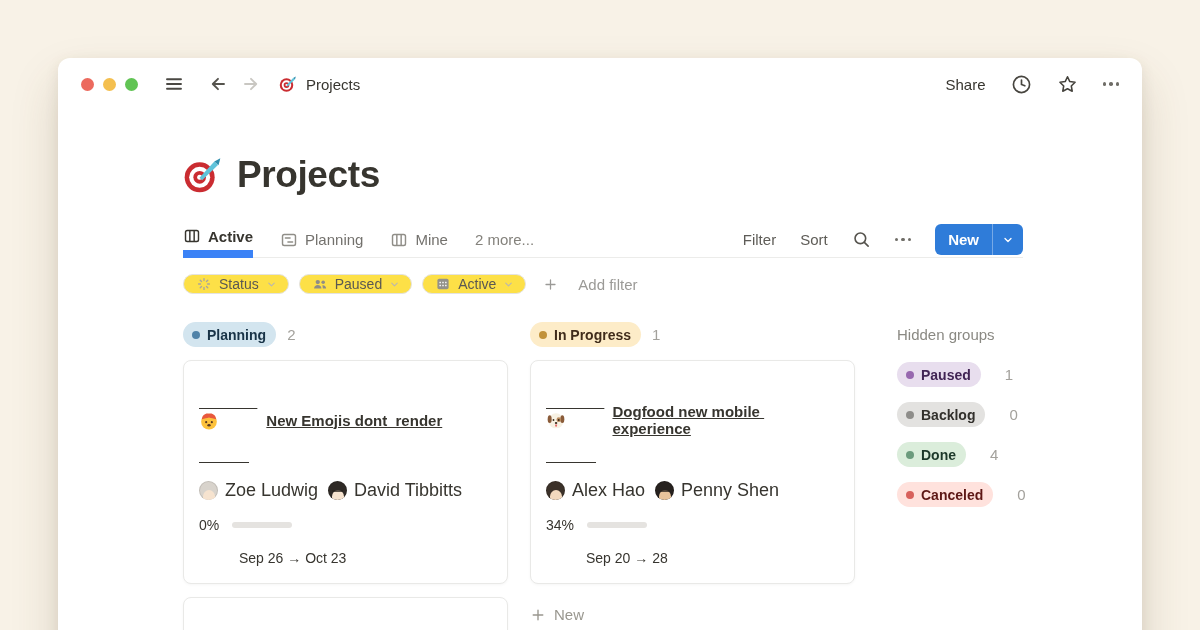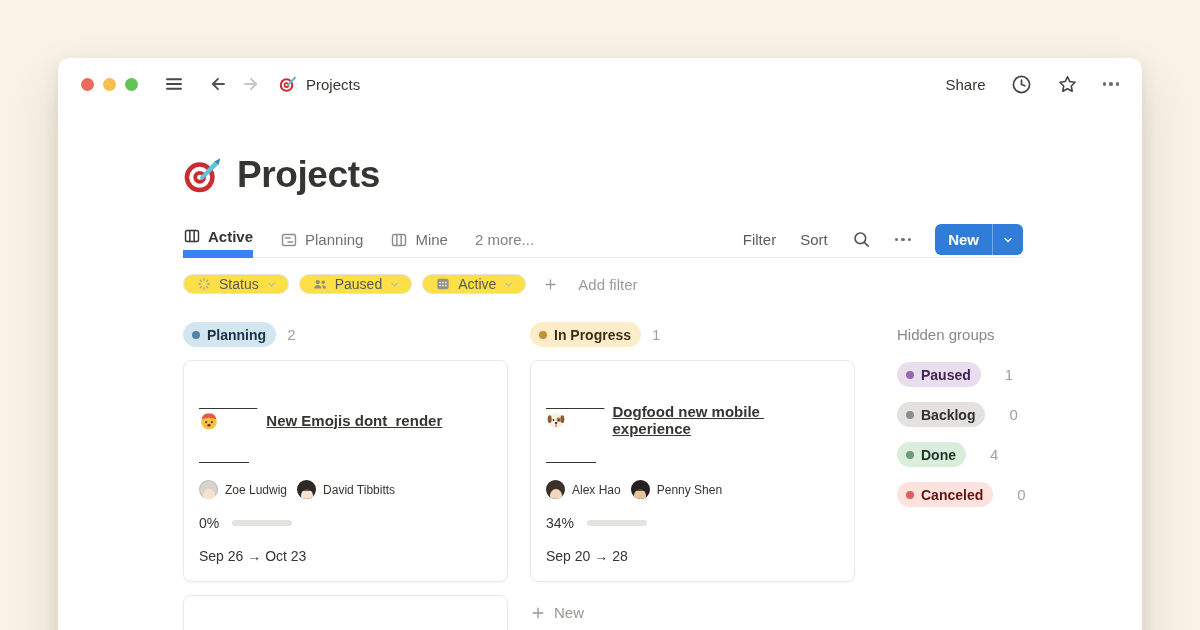--- a/index.html
+++ b/index.html
@@ -63,29 +63,29 @@
   .pill-blue   { background:#D3E5EF; color:#183347; } .pill-blue .dot   { background:#5083A8; }
   .pill-yellow { background:#FDECC8; color:#402C1B; } .pill-yellow .dot { background:#C19138; }
   .pill-purple { background:#E8DEEE; color:#412454; } .pill-purple .dot { background:#9768AF; }
   .pill-gray   { background:#E3E2E0; color:#32302C; } .pill-gray .dot   { background:#8E8D8A; }
   .pill-green  { background:#DBEDDB; color:#1C3829; } .pill-green .dot  { background:#6C9B7D; }
   .pill-red    { background:#FFE2DD; color:#5D1715; } .pill-red .dot    { background:#D8615C; }
   .card { margin-top:13px; background:#fff; border:1px solid #E9E9E7; border-radius:8px; box-shadow:0 1px 3px rgba(15,15,15,0.04); padding:15px 15px 17px; }
   .card.clipped { min-height:130px; }
   .card-title { display:flex; align-items:center; gap:9px; font-size:15px; font-weight:700; color:#37352F; white-space:pre-wrap;text-decoration:underline; }
   .assignees { margin-top:16px; display:flex; align-items:center; gap:10px; }
-  .assignee { display:flex; align-items:center; gap:7px; font-size:12px; color:#37352F; }
+  .assignee { display:flex; align-items:center; gap:7px; font-size:18px; color:#37352F; }
   .avatar { position:relative; width:19px; height:19px; border-radius:50%; overflow:hidden; background:var(--hair,#777); box-shadow:inset 0 0 0 1px rgba(0,0,0,0.10); flex:none; }
   .avatar::after { content:""; position:absolute; left:50%; transform:translateX(-50%); bottom:-3px; width:12px; height:13px; border-radius:50% 50% 46% 46%; background:var(--skin,#F2DCC0); }
   .avatar.glasses::before { content:""; position:absolute; left:4px; right:4px; top:9px; height:2px; background:rgba(40,35,30,0.75); border-radius:1px; z-index:2; }
   .progress-row { margin-top:16px; display:flex; align-items:center; gap:13px; font-size:14px; color:#37352F; }
   .bar { width:60px; height:6px; border-radius:3px; background:#E5E3E0; overflow:hidden; }
   .bar-fill { height:100%; border-radius:3px; background:#7CA57F; }
   .bar-fill.p0 { width:0; } .bar-fill.p100 { width:100%; }
-  .dates { margin-top:17px; font-size:14px; color:#37352F; }
+  .dates { margin-top:17px; font-size:14px; color:#37352F;margin-left:40px; }
   .new-item { margin-top:22px; display:flex; align-items:center; gap:8px; color:#99978F; font-size:15px; }
   
   .hidden-col { margin-left:20px; flex:none; }
   .hidden-title { font-size:15px; color:#8A8983; line-height:25px; }
   .hidden-row { margin-top:15px; display:flex; align-items:center; gap:24px; }
   svg { display:block; }
 </style>
 </head>
 <body>
 

